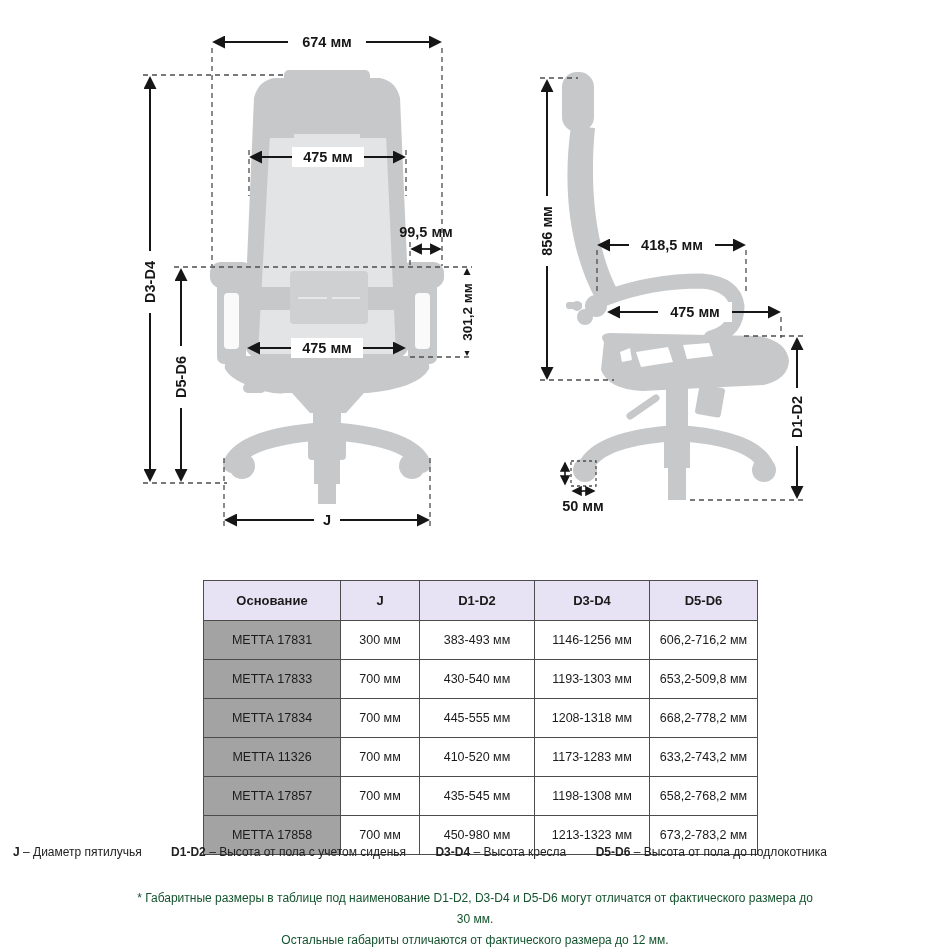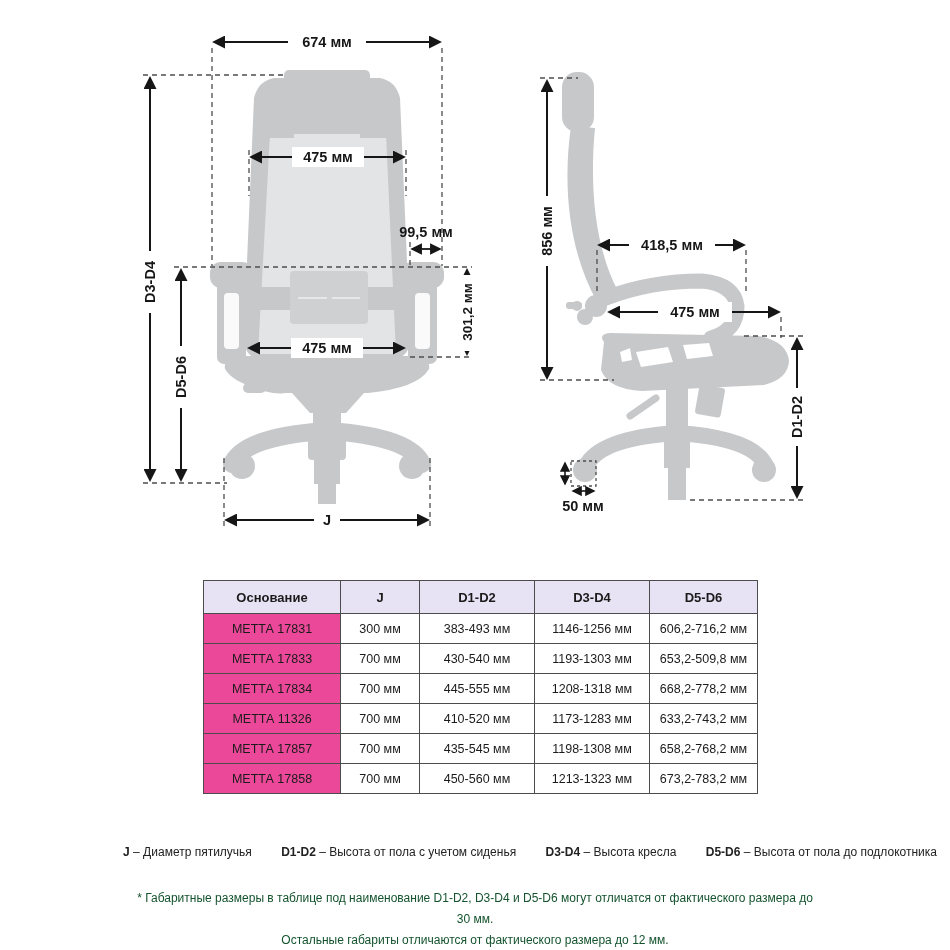--- a/index.html
+++ b/index.html
@@ -7,25 +7,25 @@
     font-family:"Liberation Sans", sans-serif; color:#1b1b1b; }
   .page { width:950px; height:950px; position:relative; }
   .diagram-wrap { position:absolute; left:0; top:0; width:888px; height:560px; }
   svg text { font-family:"Liberation Sans", sans-serif; font-weight:bold; fill:#161616; }
   .dim-label { font-size:14.5px; }
   .dim-label-small { font-size:13.5px; }
 
   .spec-table { position:absolute; left:203px; top:580px; width:554px;
     border-collapse:collapse; table-layout:fixed; }
   .spec-table th, .spec-table td { border:1px solid #4c4c4c; text-align:center;
-    vertical-align:middle; font-size:12.5px; height:30px; padding:1px 4px; }
+    vertical-align:middle; font-size:12.5px; height:30px; padding:12px 4px; }
   .spec-table th { background:#e8e3f4; font-weight:bold; font-size:13px; height:33px; }
-  .spec-table td.rowhead { background:#ec4899; }
-
-  .legend { position:absolute; left:0; top:845px; width:950px; text-align:right;
+  .spec-table td.rowhead { background:#a3a3a3; }
+
+  .legend { position:absolute; left:0; top:845px; width:950px; text-align:left;
     font-size:12px; color:#222; }
   .legend-item { display:inline-block; margin:0 13px; white-space:nowrap; }
   .legend-item b { font-weight:bold; }
 
   .footnote { position:absolute; left:135px; top:888px; width:680px; text-align:center;
     font-size:12px; line-height:1.75; color:#14532d; }
 </style>
 </head>
 <body>
 
@@ -236,21 +236,21 @@
       <tr>
         <td class="rowhead">МЕТТА 17857</td>
         <td>700 мм</td>
         <td>435-545 мм</td>
         <td>1198-1308 мм</td>
         <td>658,2-768,2 мм</td>
       </tr>
       <tr>
         <td class="rowhead">МЕТТА 17858</td>
         <td>700 мм</td>
-        <td>450-560 мм</td>
+        <td>450-980 мм</td>
         <td>1213-1323 мм</td>
         <td>673,2-783,2 мм</td>
       </tr>
     </tbody>
   </table>
 
   <div class="legend">
     <span class="legend-item"><b>J</b><span> – Диаметр пятилучья</span></span>
     <span class="legend-item"><b>D1-D2</b><span> – Высота от пола с учетом сиденья</span></span>
     <span class="legend-item"><b>D3-D4</b><span> – Высота кресла</span></span>

